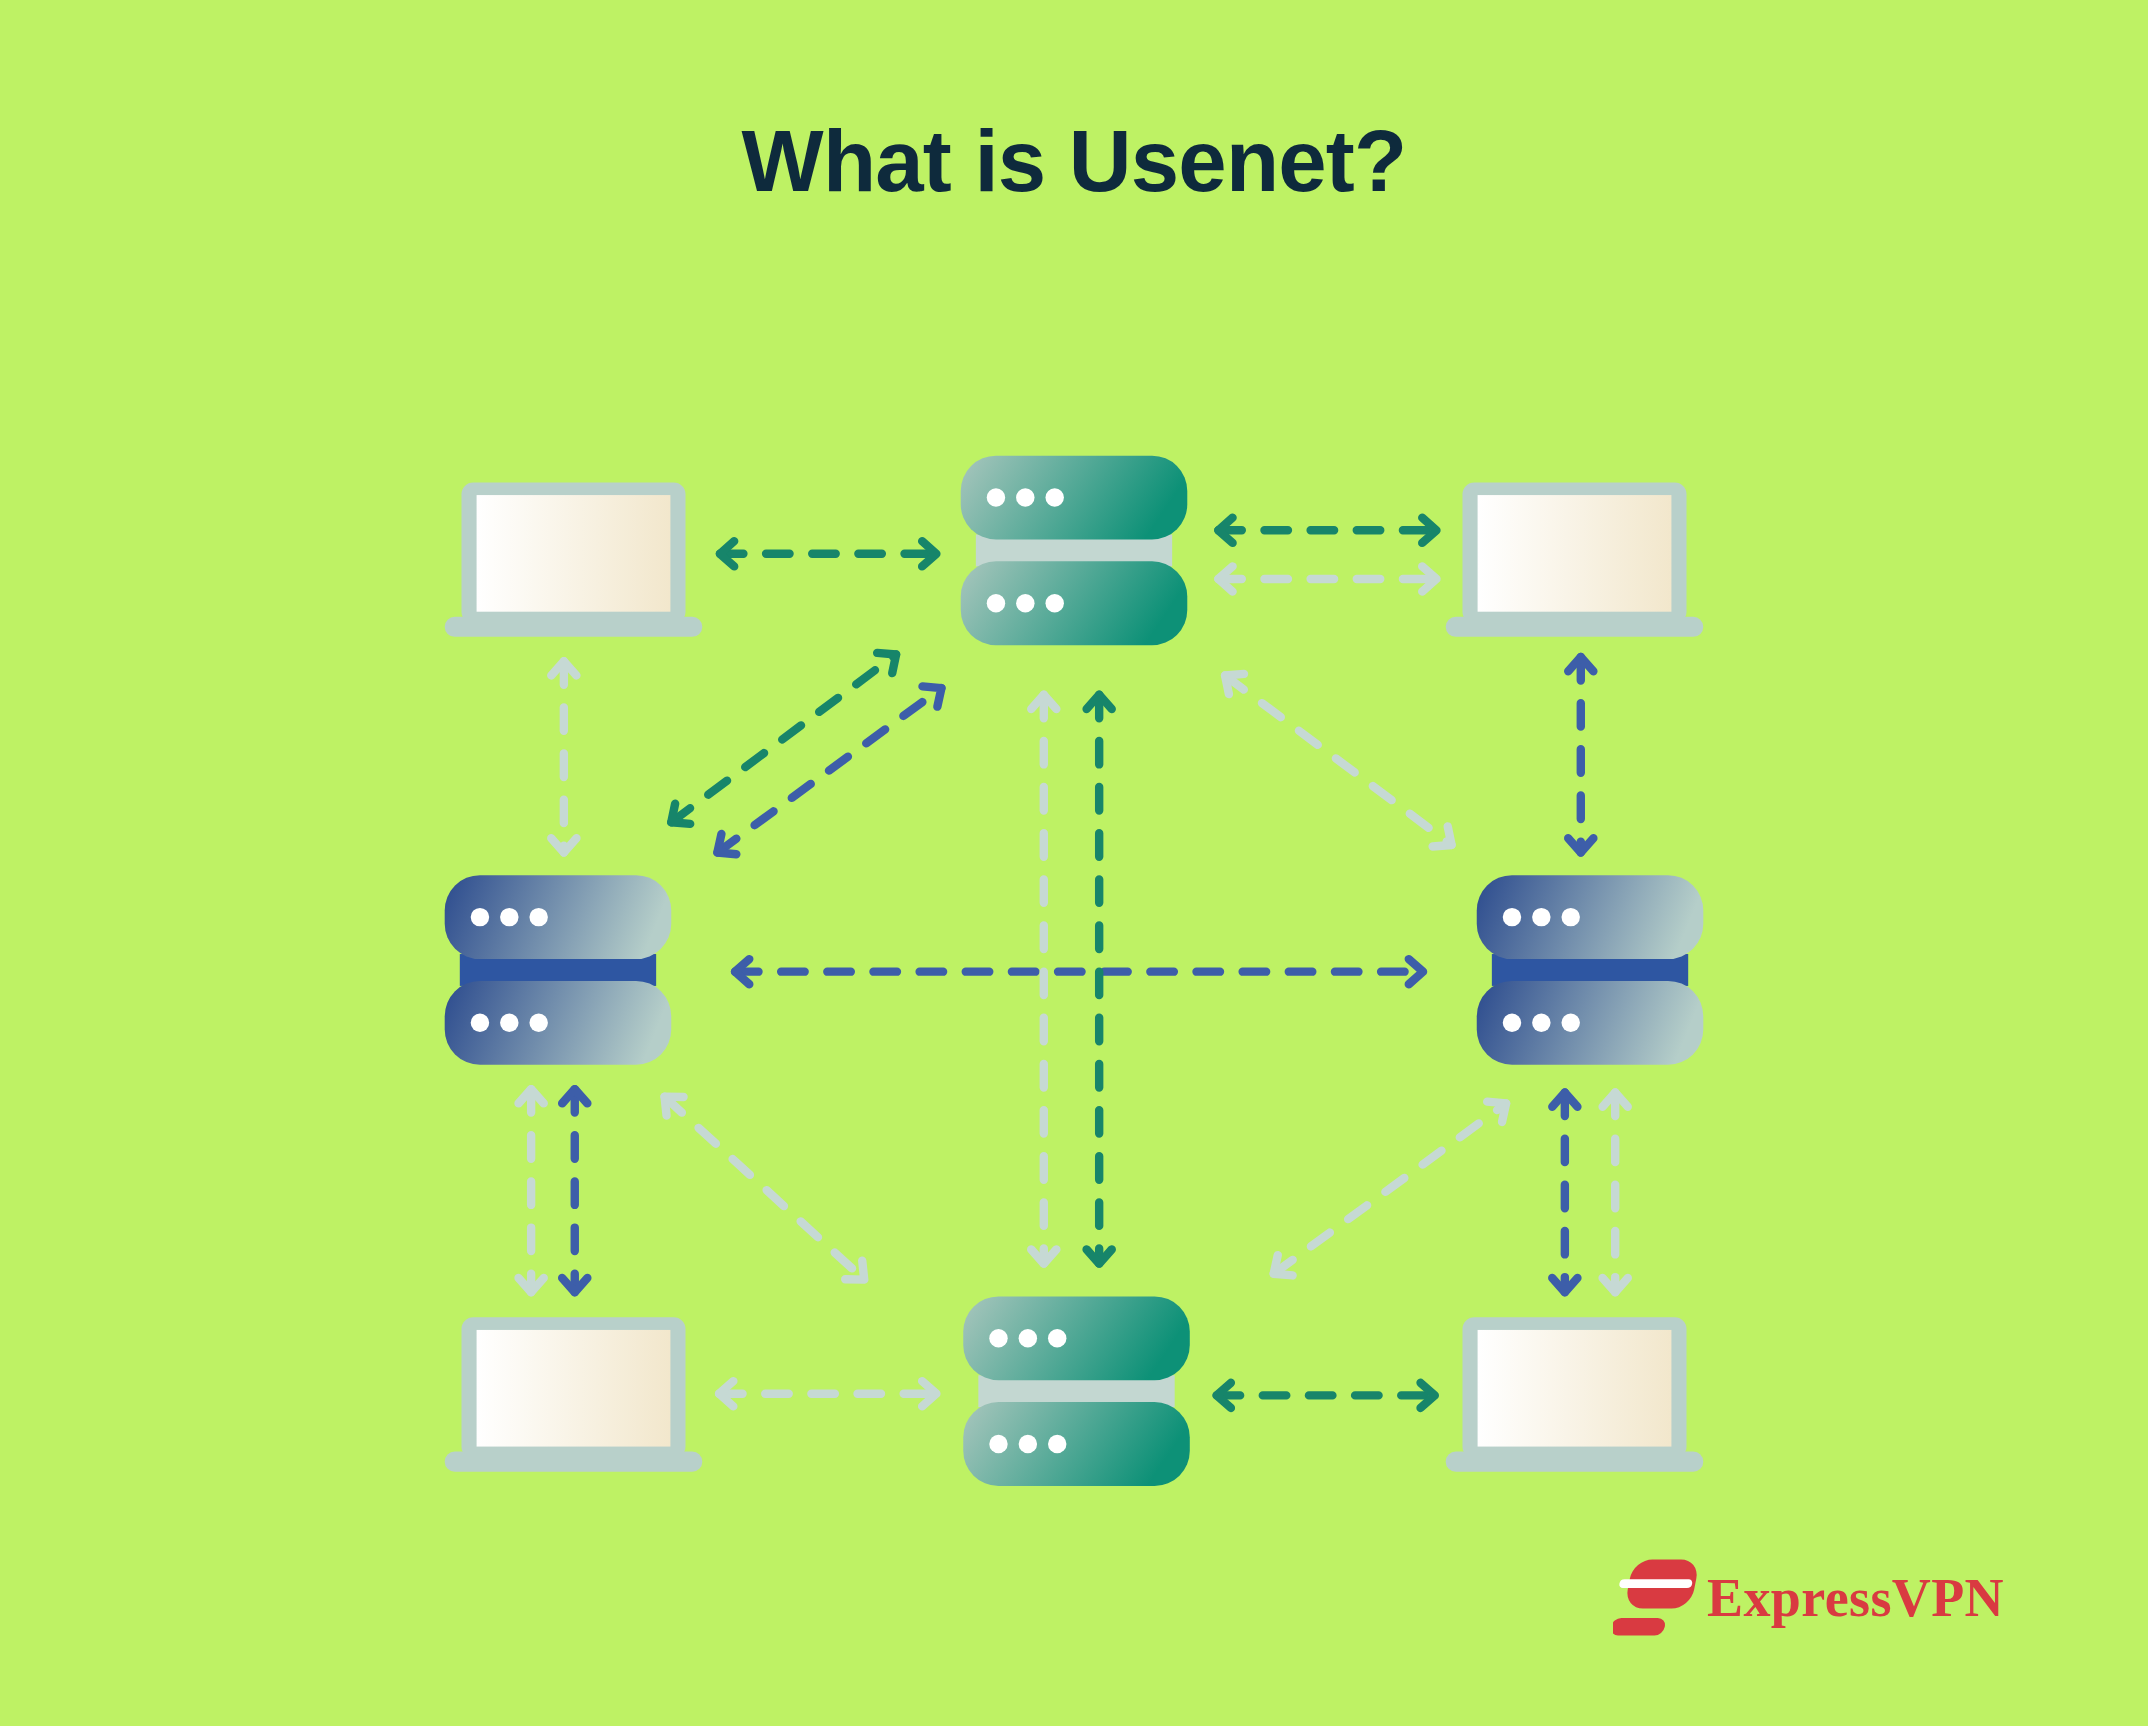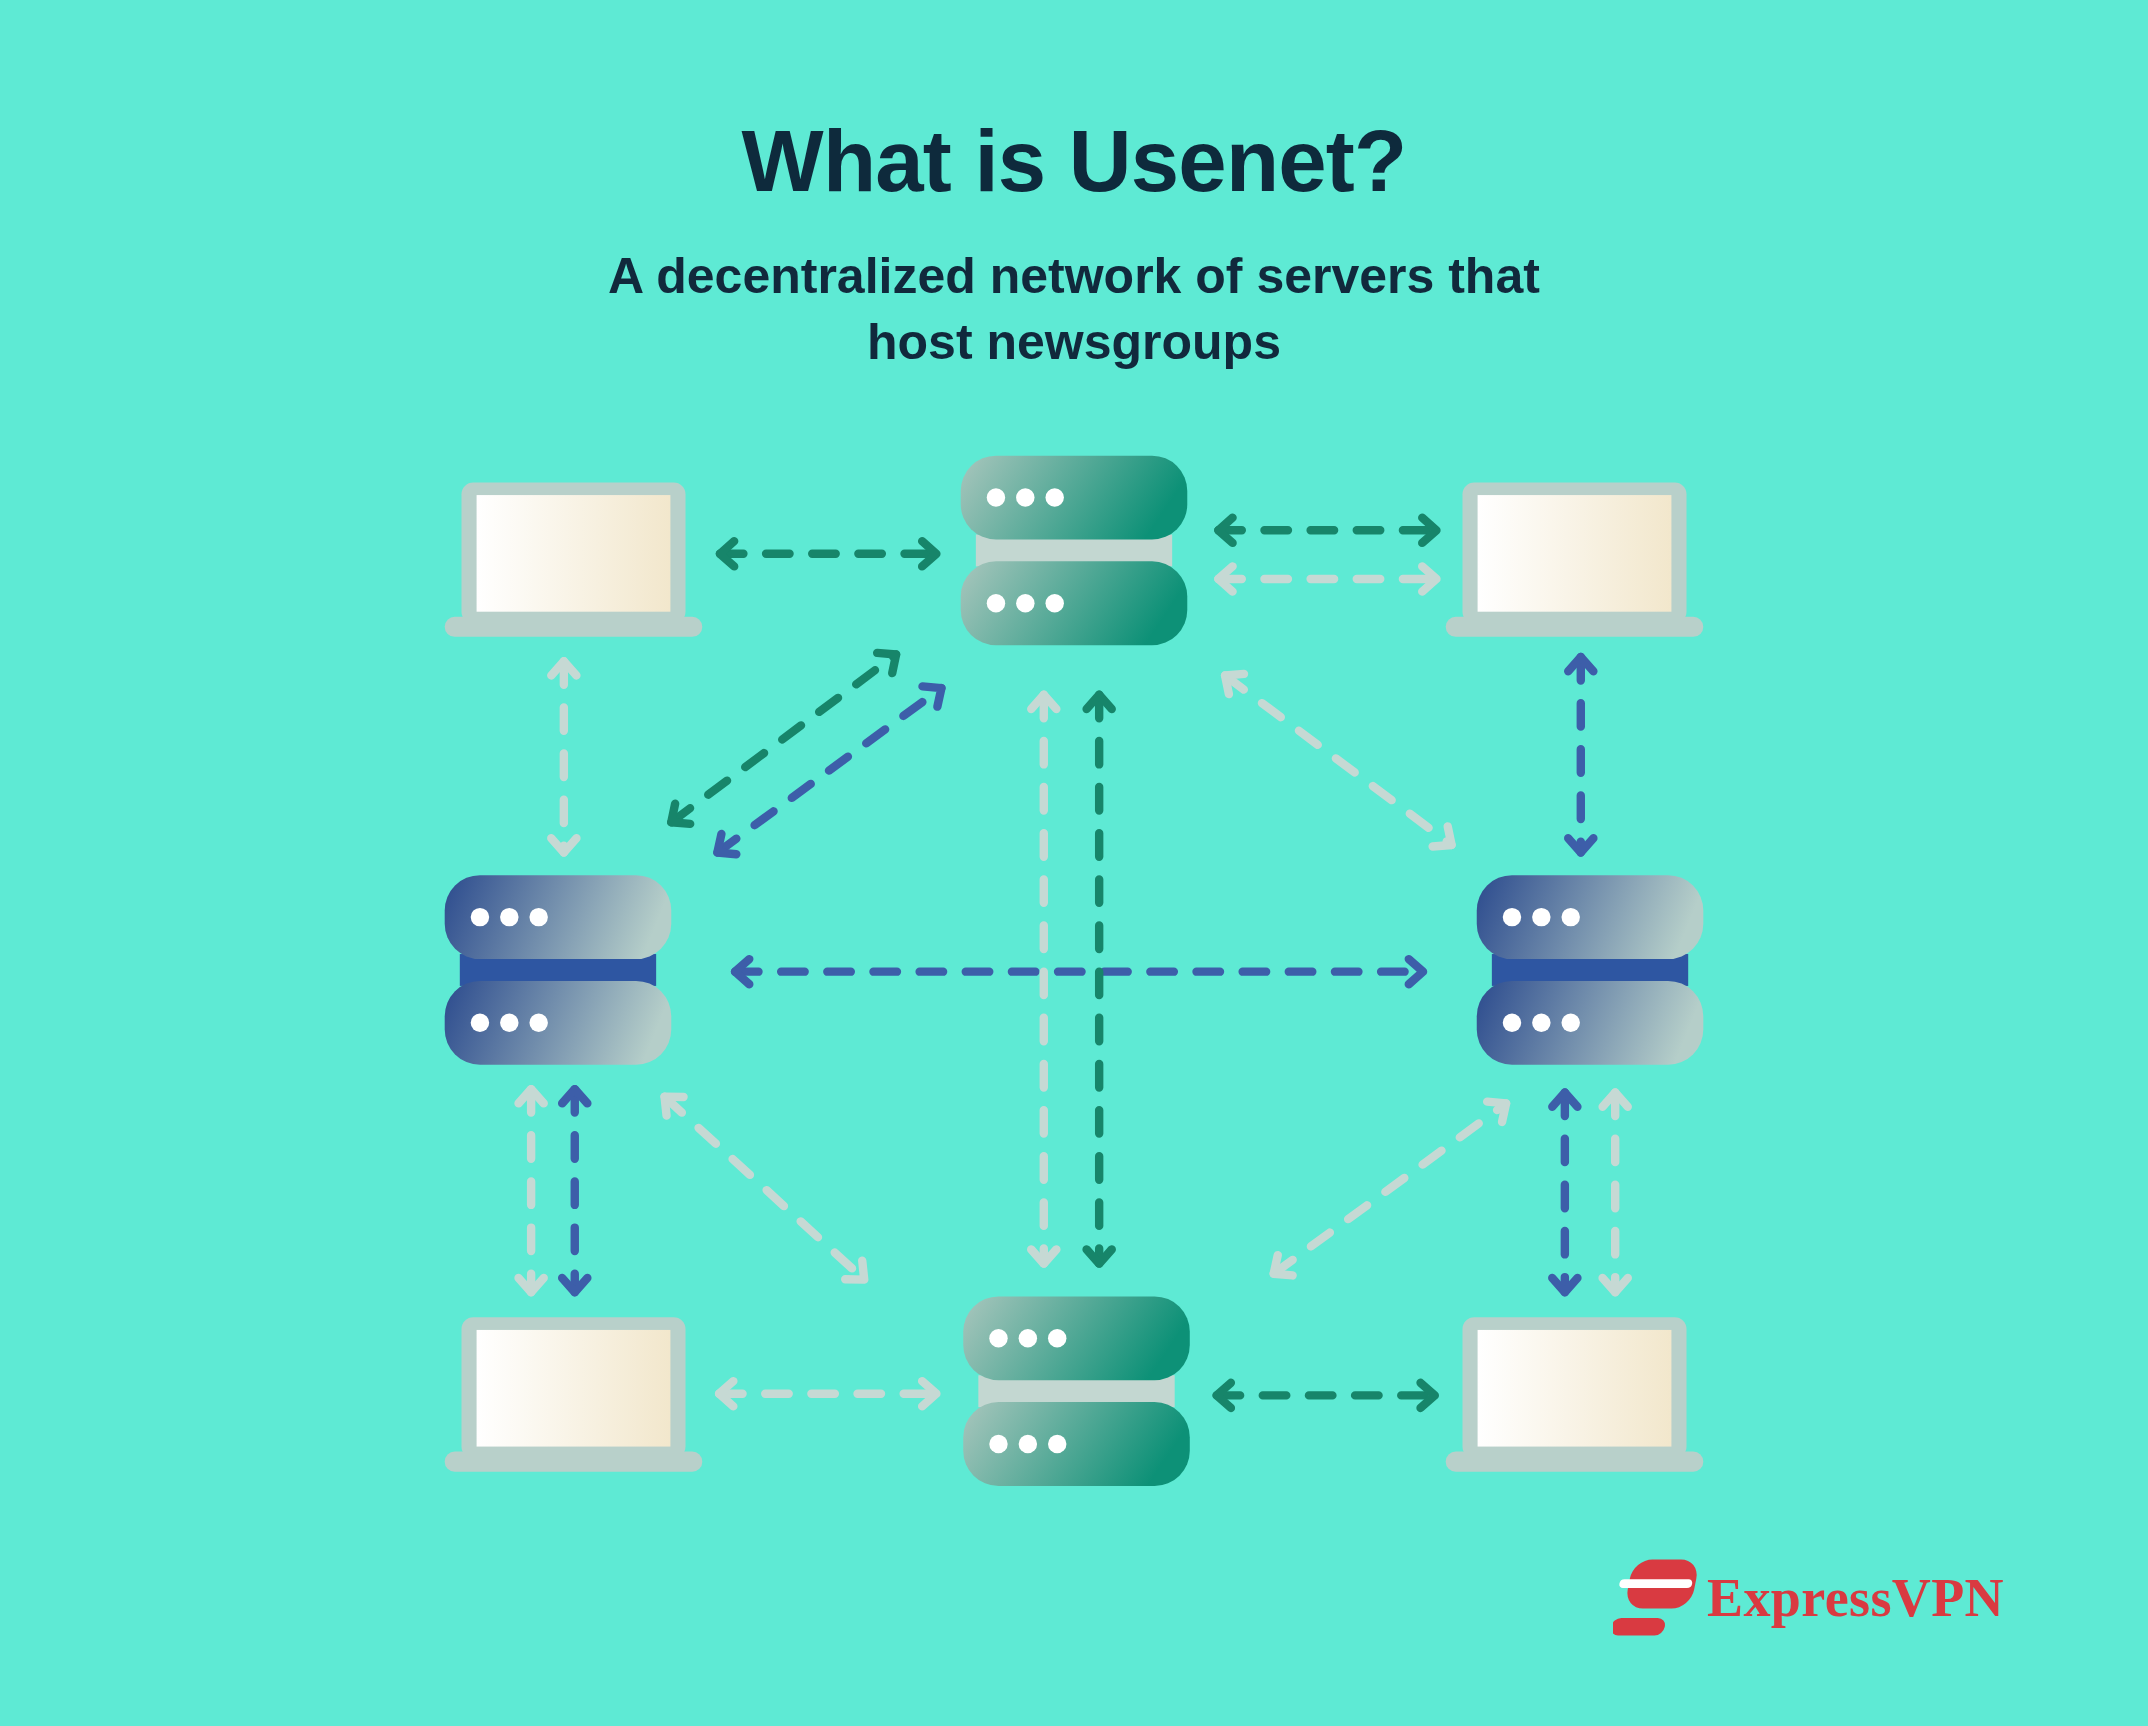--- a/index.html
+++ b/index.html
@@ -1,17 +1,17 @@
 <!DOCTYPE html>
 <html style="font-size:13.4px"><head>
 <meta charset="utf-8">
 <style>
   html,body{margin:0;padding:0;background:#ffffff;}
   .canvas{
-    position:relative;width:2148px;height:1726px;background:#5eead4;
+    position:relative;width:2148px;height:1726px;background:#bef264;
     font-family:"Liberation Sans",sans-serif;overflow:hidden;
   }
   .title{
     position:absolute;top:111px;left:0;width:100%;margin:0;text-align:center;
     font-size:87px;font-weight:700;letter-spacing:-0.8px;color:#0e2a3c;
   }
   .subtitle{
     position:absolute;top:243px;left:0;width:100%;margin:0;text-align:center;
     font-size:50px;font-weight:600;color:#11293c;line-height:1.32;
   }
@@ -27,24 +27,20 @@
     color:#d93a41;letter-spacing:0.4px;
   }
 </style>
 </head>
 <body>
 
 <div class="canvas">
 
   <h1 class="title">What is Usenet?</h1>
 
-  <p class="subtitle">
-    <span class="line">A decentralized network of servers that</span>
-    <span class="line">host newsgroups</span>
-  </p>
 
   <svg id="net-svg" width="2148" height="1726" viewBox="0 0 2560 2057" xmlns="http://www.w3.org/2000/svg">
       <defs>
         <linearGradient id="gGreen" x1="0" y1="0" x2="1" y2="0.25">
           <stop offset="0%" stop-color="#a9c6bd"></stop>
           <stop offset="100%" stop-color="#0d9177"></stop>
         </linearGradient>
         <linearGradient id="gBlue" x1="0" y1="0" x2="1" y2="0.15">
           <stop offset="0%" stop-color="#2c4b8e"></stop>
           <stop offset="100%" stop-color="#b5cec9"></stop>

